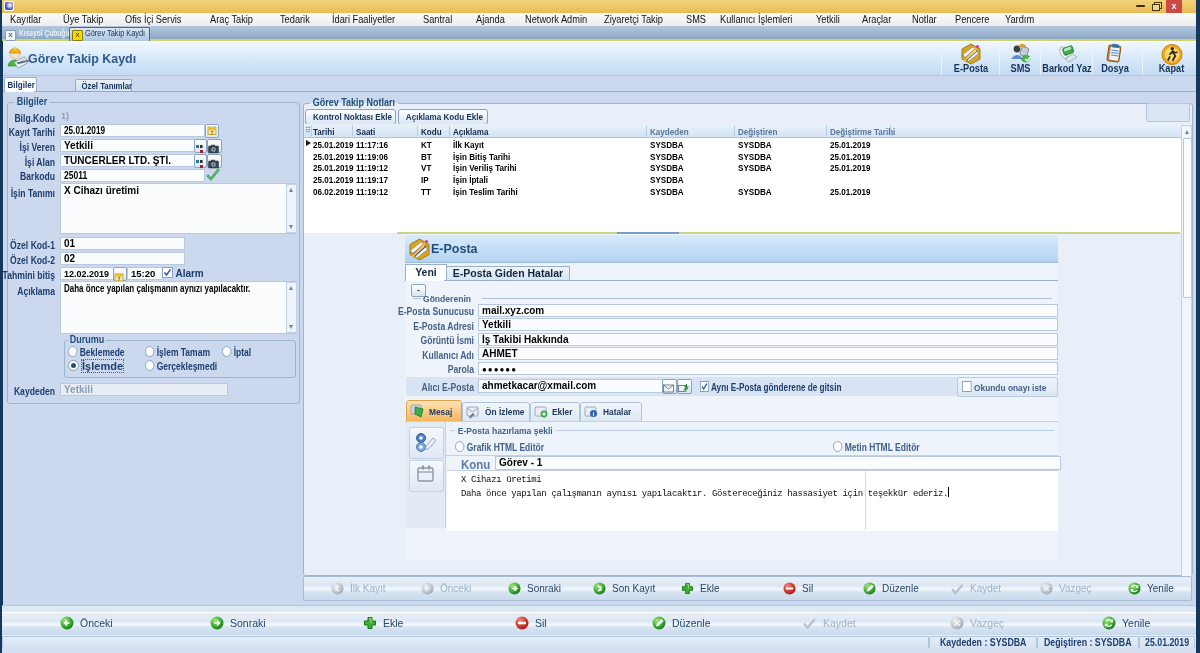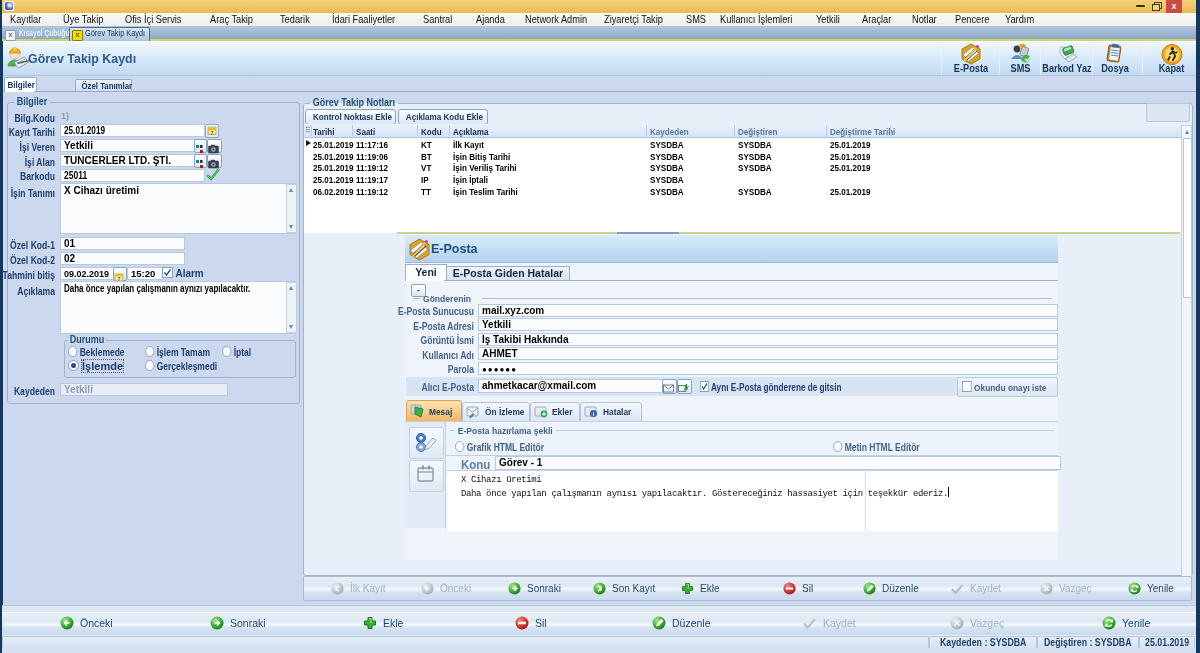--- a/index.html
+++ b/index.html
@@ -191,21 +191,21 @@
  <div class="ta" style="left:60px;top:183px;width:228px;height:47px;">X Cihazı üretimi</div>
  <div class="sbv" style="left:286px;top:184px;top:184px;height:47px;">
   <div class="arr" style="left:2px;top:3px;border-left:2.5px solid transparent;border-right:2.5px solid transparent;border-bottom:4px solid #6a87a8;"></div>
   <div class="arr" style="left:2px;bottom:3px;border-left:2.5px solid transparent;border-right:2.5px solid transparent;border-top:4px solid #6a87a8;"></div>
       </div>
  <div class="lbl" style="left:-45px;width:100px;top:240px;">Özel Kod-1</div>
  <div class="inp" style="left:60px;top:237px;width:117px;height:11px;">01</div>
  <div class="lbl" style="left:-45px;width:100px;top:255px;">Özel Kod-2</div>
  <div class="inp" style="left:60px;top:252px;width:117px;height:11px;">02</div>
  <div class="lbl" style="left:-45px;width:100px;top:270px;">Tahmini bitiş</div>
- <div class="inp" style="left:60px;top:267px;width:50px;height:11px;font-size:9px;">09.02.2019</div>
+ <div class="inp" style="left:60px;top:267px;width:50px;height:11px;font-size:9px;">12.02.2019</div>
  <div class="smbtn" style="left:113px;top:267px;width:12px;height:12px;">
   <svg width="10" height="10" viewBox="0 0 10 10">
           <rect x="1" y="2" width="8" height="7" fill="#f6e8b0" stroke="#b89a30" stroke-width="0.8"></rect>
           <rect x="1" y="2" width="8" height="2.4" fill="#e8c02a"></rect>
           <text x="5" y="8.6" font-size="5.5" text-anchor="middle" fill="#8a6a00" font-weight="bold">7</text>
         </svg></div>
  <div class="inp" style="left:127px;top:267px;width:28px;height:11px;font-size:9.5px;">15:20</div>
  <div class="abs" style="left:162px;top:267px;font-size:10px;font-weight:bold;color:#1e3e6e;"><span class="chk" style="position:relative;"><svg width="9" height="9" viewBox="0 0 9 9" style="position:absolute;left:0;top:0;">
             <path d="M1.5 4.5 l2 2.5 l4 -5.5" stroke="#2a5a9a" stroke-width="1.4" fill="none"></path>
           </svg></span> Alarm</div>

